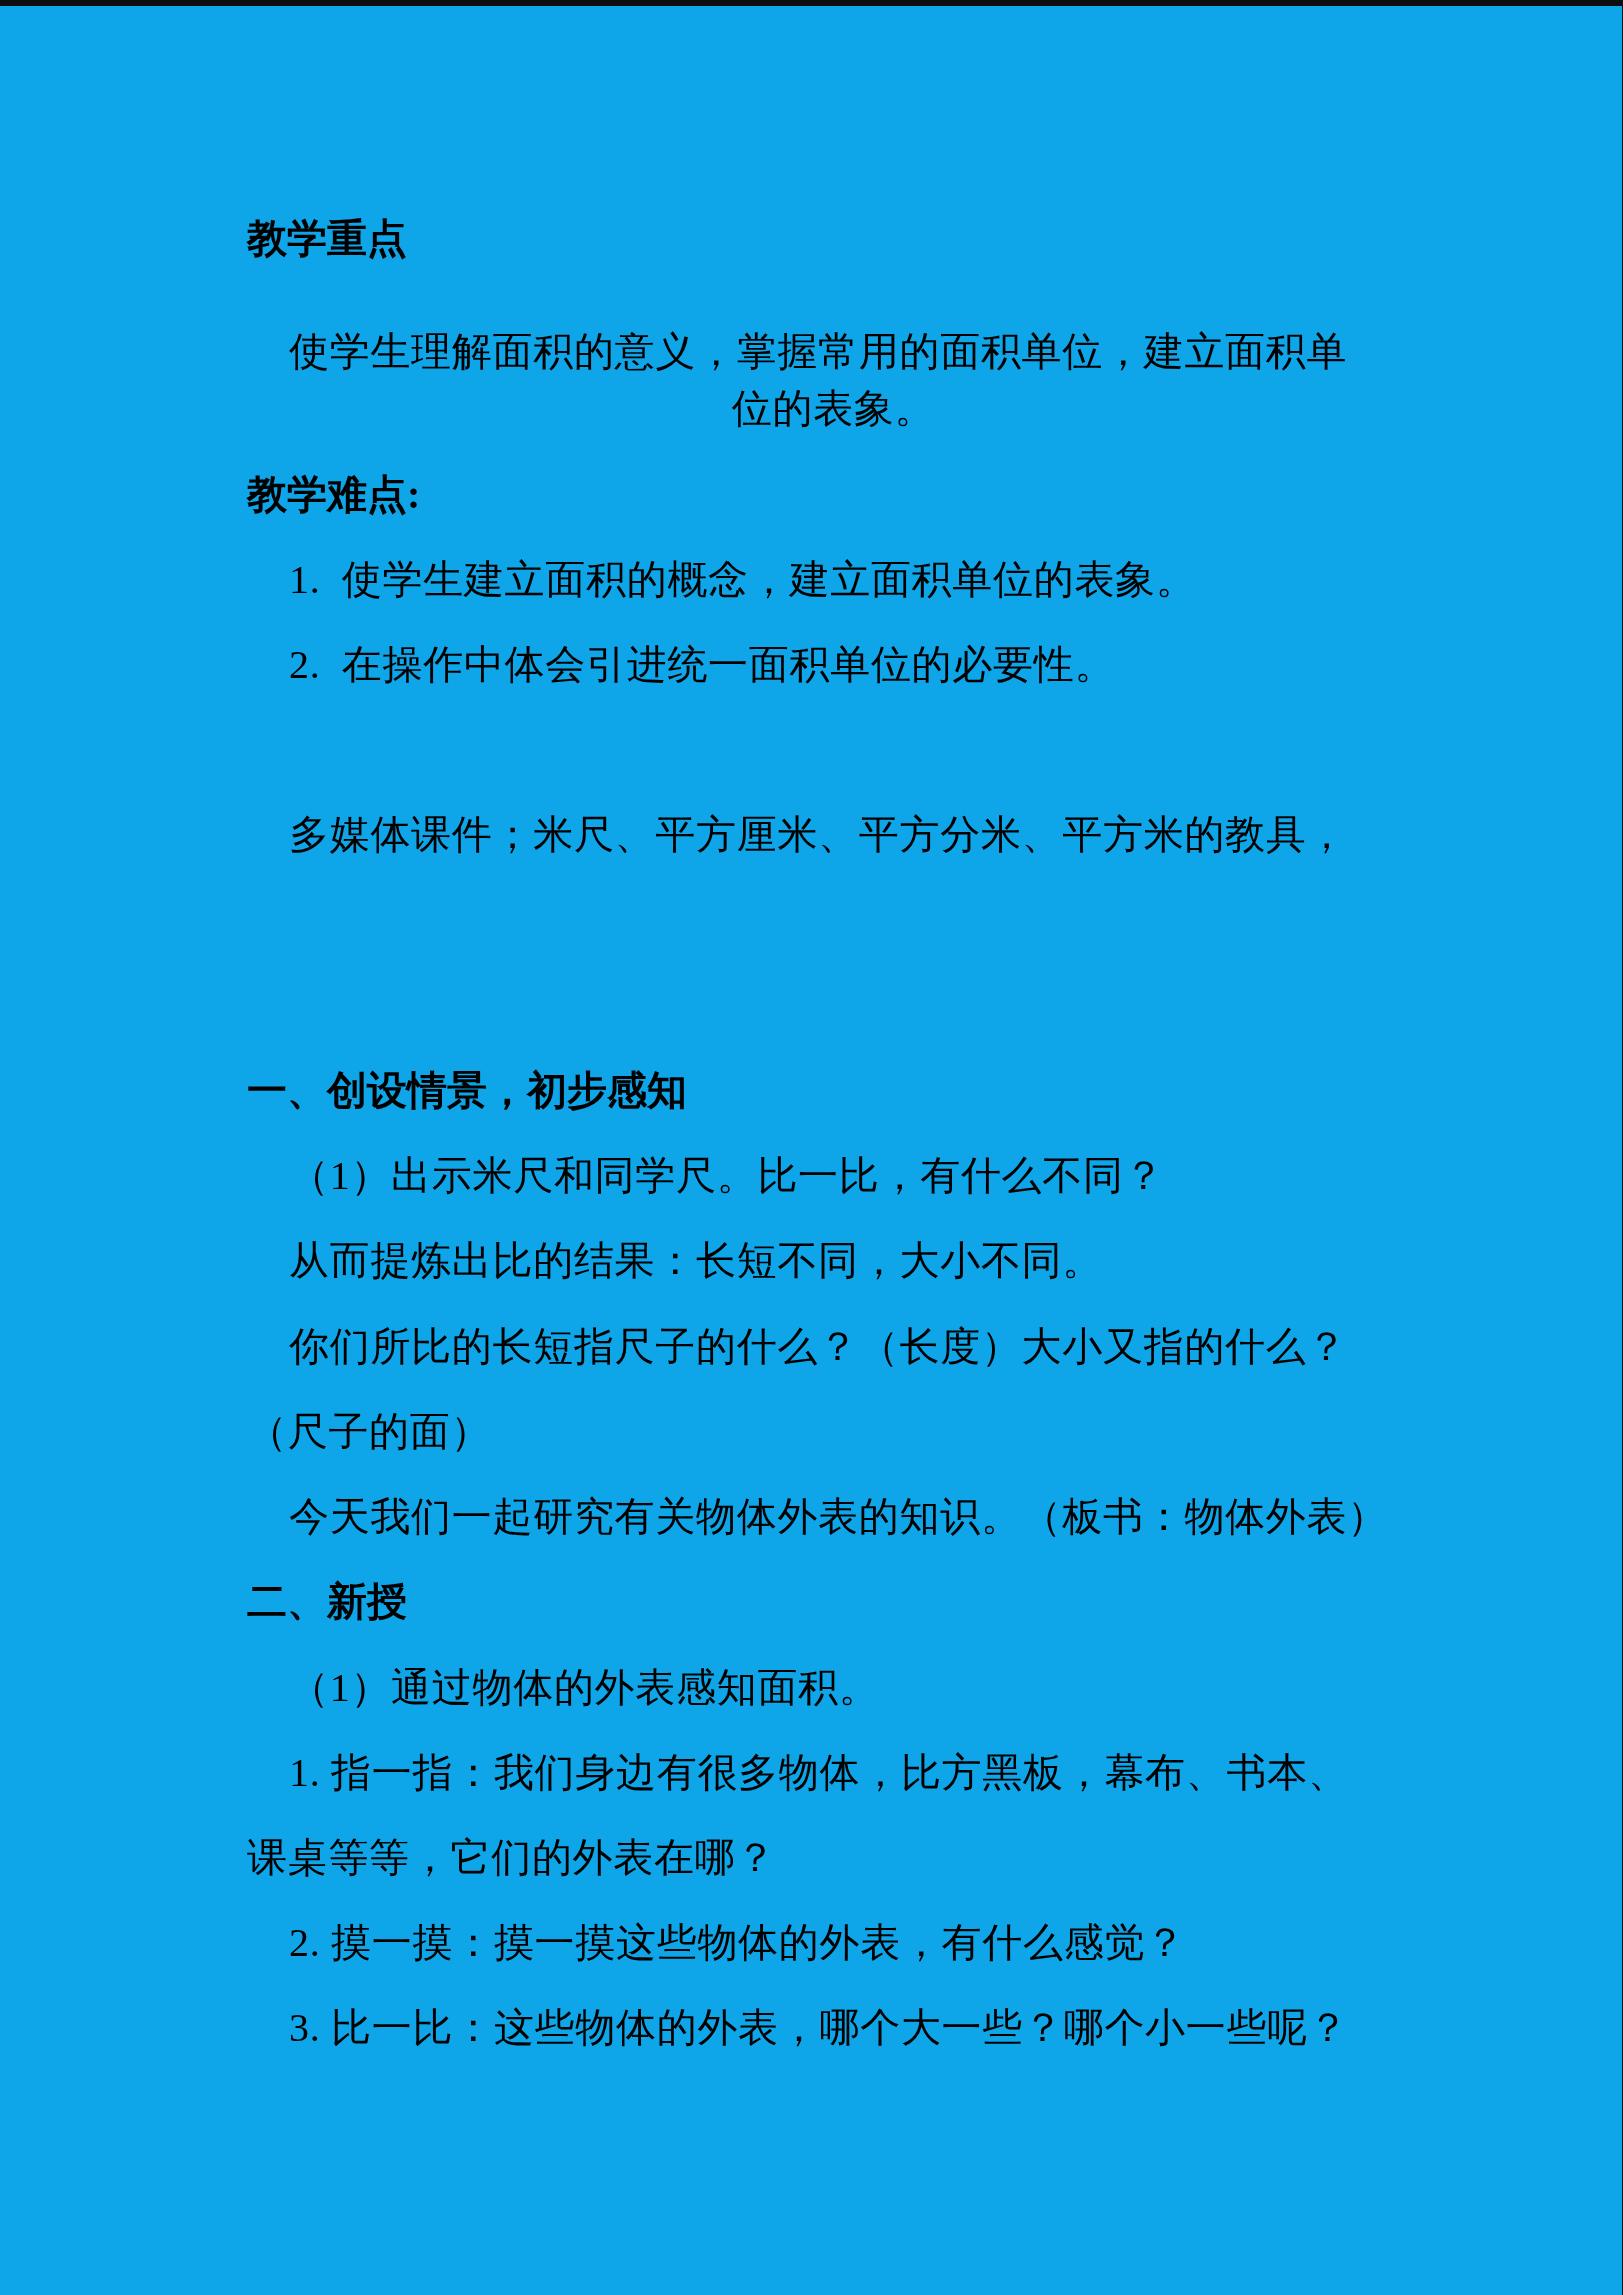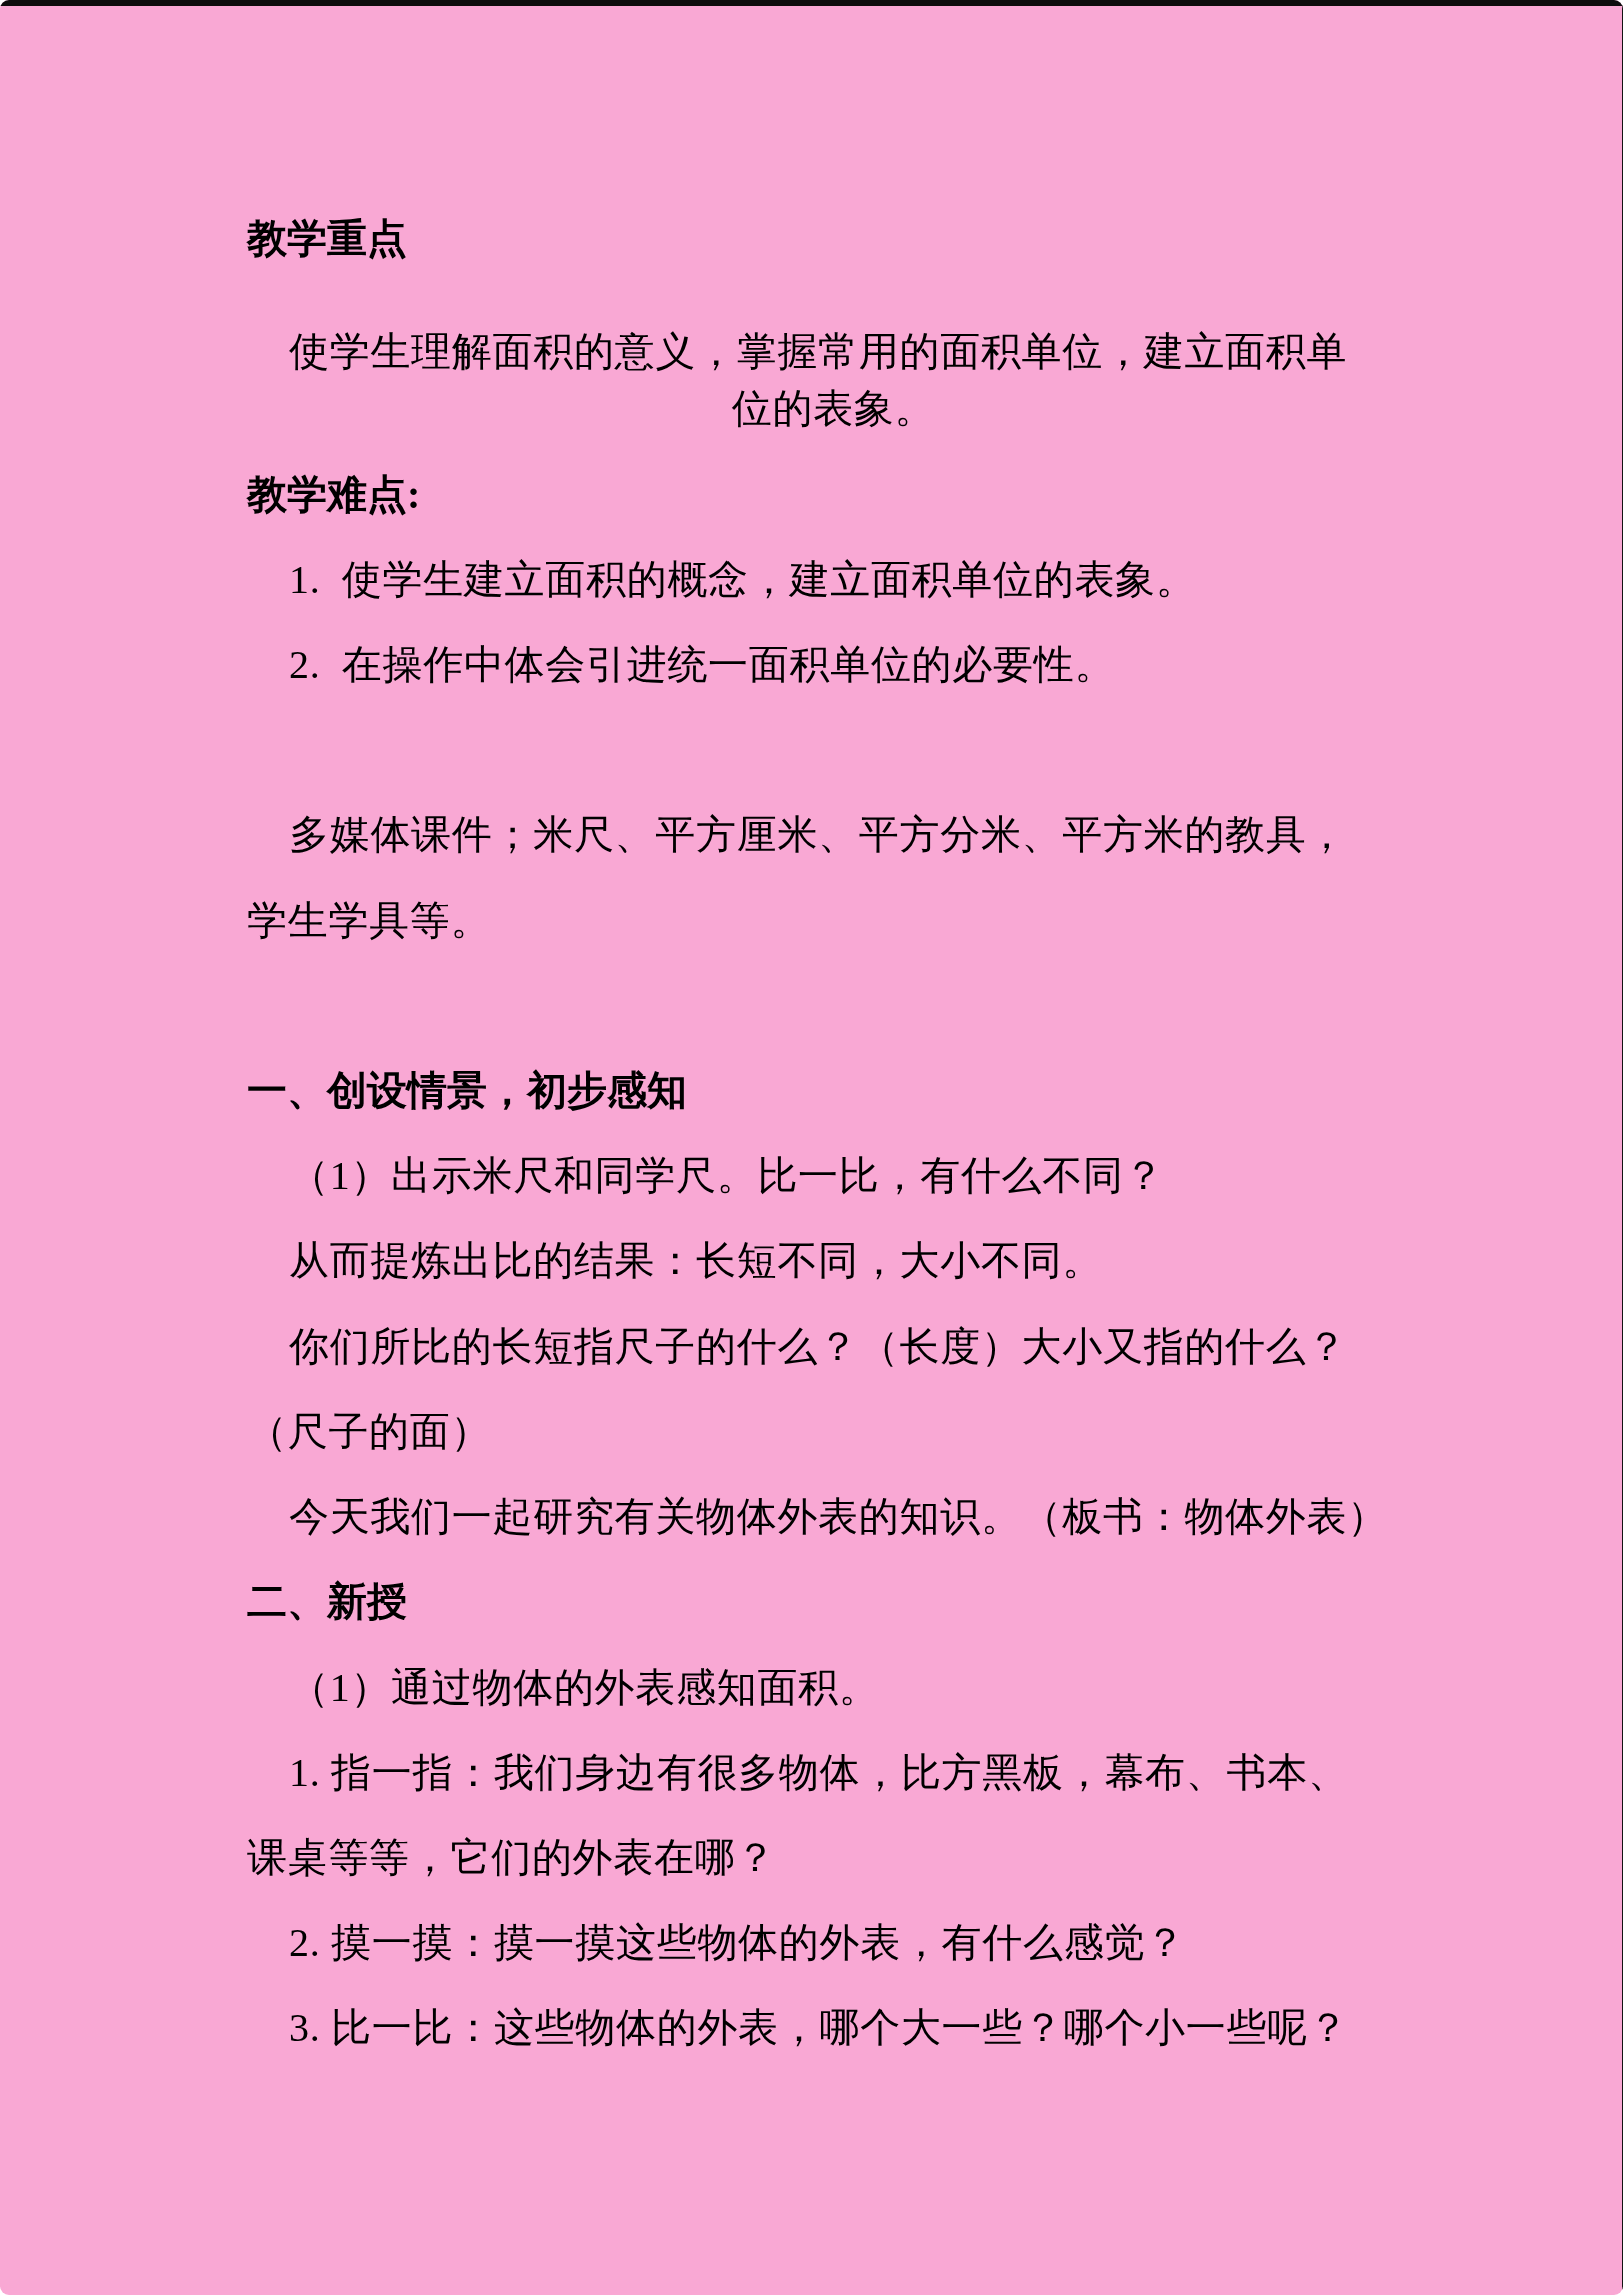--- a/index.html
+++ b/index.html
@@ -53,32 +53,31 @@
     font-weight: 700;
     letter-spacing: 0px;
   }
   .line.indent {
     padding-left: 42px;
   }
 </style>
 </head>
 <body>
 
-<div id="page" style="background: #f9a8d4; border-radius: 9px;">
+<div id="page" style="background: #0ea5e9;">
   <div id="top-bar" style="background: rgb(13, 13, 13);"></div>
   <div id="right-line" style="background: rgb(20, 20, 20);"></div>
   <div id="doc-body">
       <div class="line heading" style="top: 219px;">教学重点</div>
       <div class="line body-text indent" style="top: 296px; margin-top: 36px;">使学生理解面积的意义，掌握常用的面积单位，建立面积单</div>
       <div class="line body-text" style="top: 389px; text-align: center;">位的表象。</div>
       <div class="line heading" style="top: 475px;">教学难点:</div>
       <div class="line body-text indent" style="top: 560px;">1.  使学生建立面积的概念，建立面积单位的表象。</div>
       <div class="line body-text indent" style="top: 645px;">2.  在操作中体会引进统一面积单位的必要性。</div>
       <div class="line body-text indent" style="top: 815px;">多媒体课件；米尺、平方厘米、平方分米、平方米的教具，</div>
-      <div class="line body-text" style="top: 901px;">学生学具等。</div>
       <div class="line heading" style="top: 1071px;">一、创设情景，初步感知</div>
       <div class="line body-text indent" style="top: 1156px;">（1）出示米尺和同学尺。比一比，有什么不同？</div>
       <div class="line body-text indent" style="top: 1241px;">从而提炼出比的结果：长短不同，大小不同。</div>
       <div class="line body-text indent" style="top: 1327px;">你们所比的长短指尺子的什么？（长度）大小又指的什么？</div>
       <div class="line body-text" style="top: 1412px;">（尺子的面）</div>
       <div class="line body-text indent" style="top: 1497px;">今天我们一起研究有关物体外表的知识。（板书：物体外表）</div>
       <div class="line heading" style="top: 1582px;">二、新授</div>
       <div class="line body-text indent" style="top: 1668px;">（1）通过物体的外表感知面积。</div>
       <div class="line body-text indent" style="top: 1753px;">1. 指一指：我们身边有很多物体，比方黑板，幕布、书本、</div>
       <div class="line body-text" style="top: 1838px;">课桌等等，它们的外表在哪？</div>

